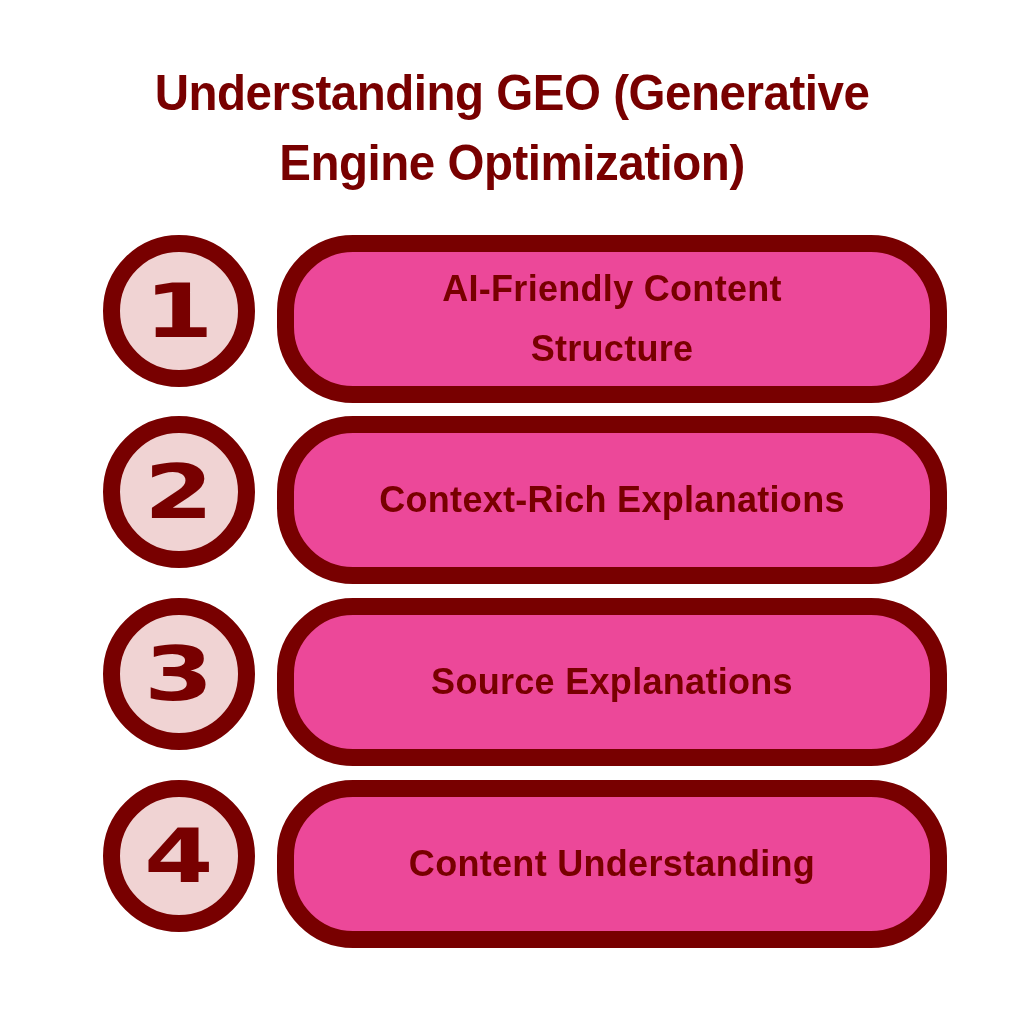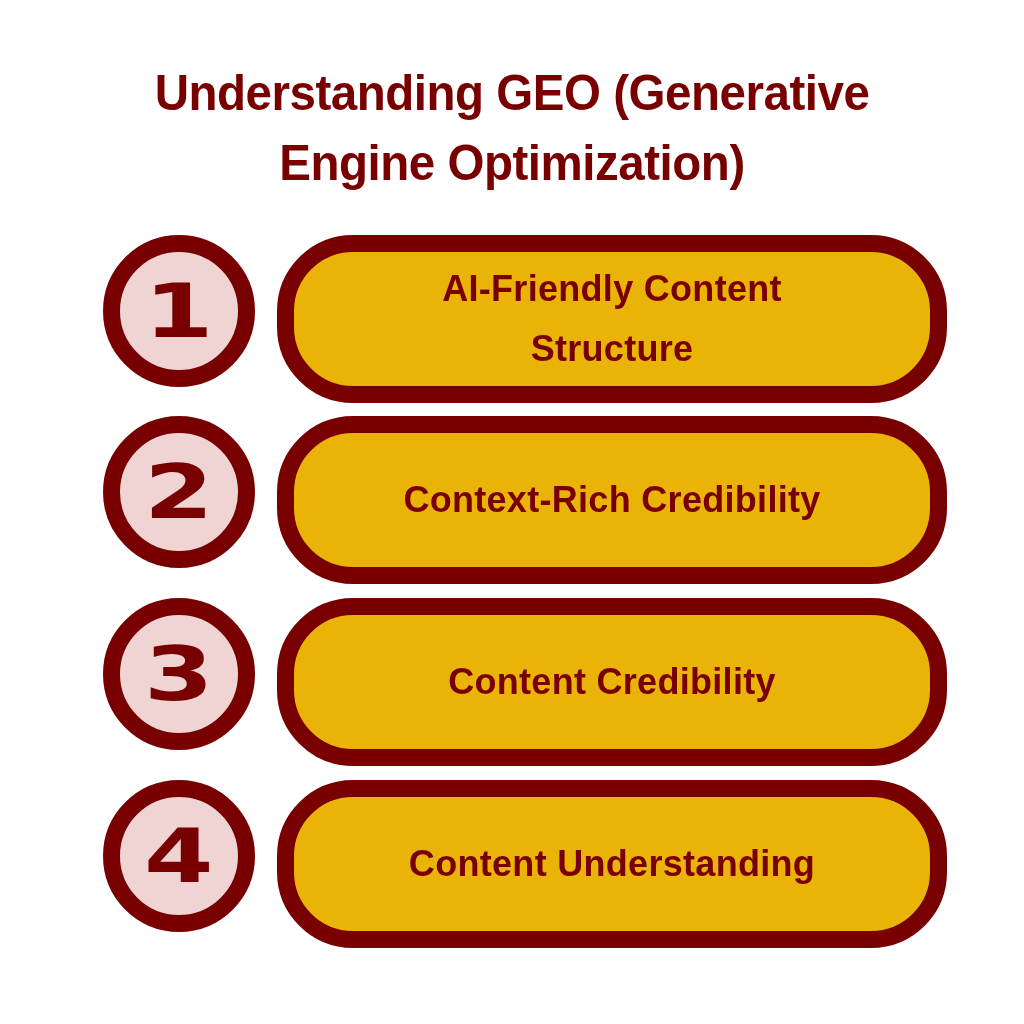--- a/index.html
+++ b/index.html
@@ -59,21 +59,21 @@
     }
     .pill {
       position: absolute;
       left: 277px;
       top: 0;
       width: 670px;
       height: 168px;
       box-sizing: border-box;
       border-radius: 76px;
       border: 17px solid #780000;
-      background: #eab308;
+      background: #ec4899;
       display: flex;
       align-items: center;
       justify-content: center;
       text-align: center;
     }
     .pill .label {
       color: #780000;
       font-weight: bold;
       font-size: 36px;
       line-height: 60px;
@@ -97,30 +97,30 @@
   <div class="pill">
     <span class="label">AI-Friendly Content Structure</span>
   </div>
 </div>
 
 <div class="row" style="top:416px;">
   <div class="circle">
     <span class="num">2</span>
   </div>
   <div class="pill">
-    <span class="label wide">Context-Rich Credibility</span>
+    <span class="label wide">Context-Rich Explanations</span>
   </div>
 </div>
 
 <div class="row" style="top:598px;">
   <div class="circle">
     <span class="num">3</span>
   </div>
   <div class="pill">
-    <span class="label wide">Content Credibility</span>
+    <span class="label wide">Source Explanations</span>
   </div>
 </div>
 
 <div class="row" style="top:780px;">
   <div class="circle">
     <span class="num">4</span>
   </div>
   <div class="pill">
     <span class="label wide">Content Understanding</span>
   </div>

